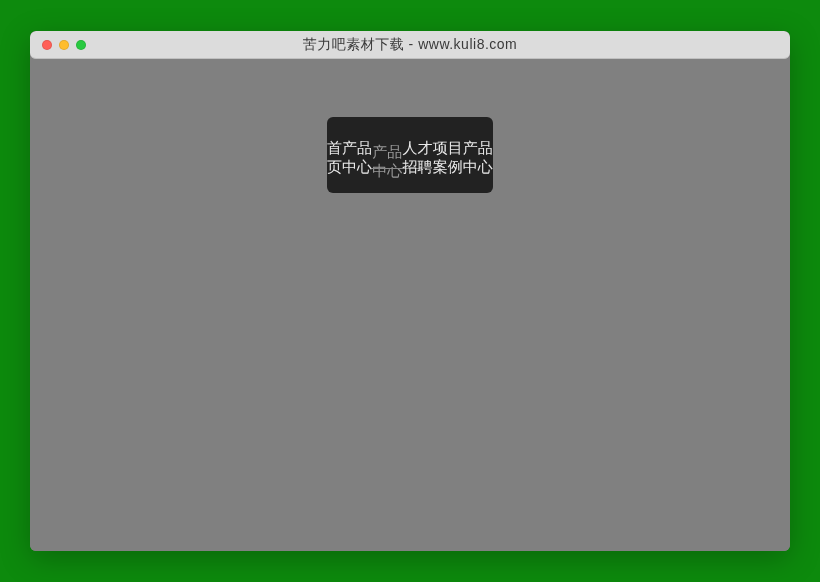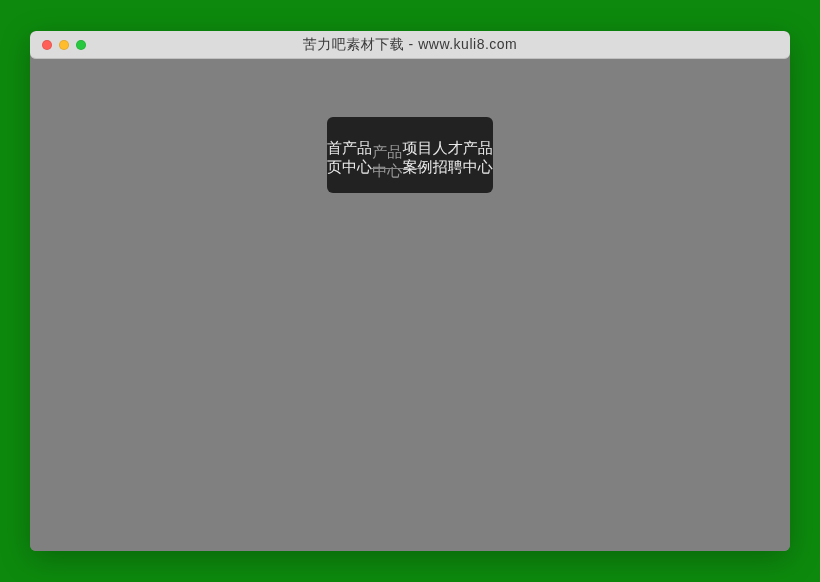--- a/index.html
+++ b/index.html
@@ -120,23 +120,23 @@
         <span>首页</span>
       </div>
       <div class="menu-item">
         <span>产品中心</span>
       </div>
       <div class="menu-item highlight">
         <span>产品中心</span>
       </div>
       <div class="gap"></div>
       <div class="menu-item">
-        <span>项目案例</span>
+        <span>人才招聘</span>
       </div>
       <div class="menu-item">
-        <span>人才招聘</span>
+        <span>项目案例</span>
       </div>
       <div class="menu-item">
         <span>产品中心</span>
       </div>
     </div>
   </div>
 </div>
 
 </body></html>

